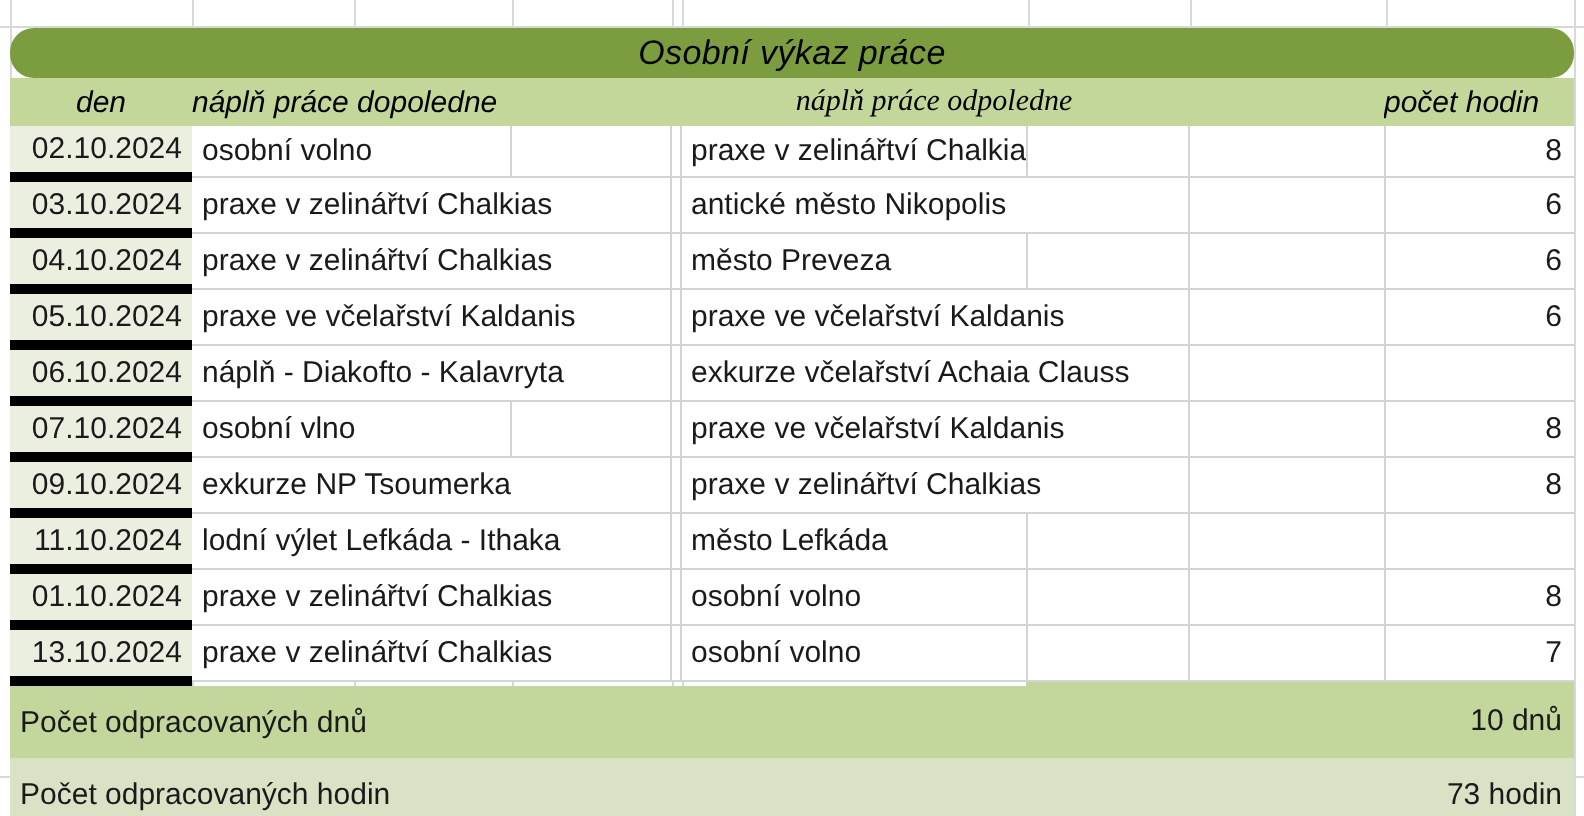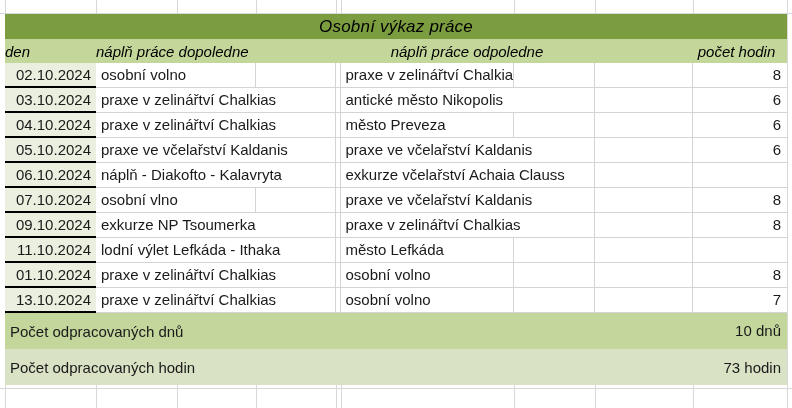--- a/index.html
+++ b/index.html
@@ -68,48 +68,49 @@
   
   .title-row td {
     height: 25px;
     background: #7B9D3F;
     color: #000000;
     text-align: center;
     font-style: italic;
     font-weight: bold;
     font-size: 17px;
     letter-spacing: .2px;
+    border-radius: 12px;
   }
 
   
   .head-row td {
     height: 24px;
     background: #C4D79B;
     color: #000000;
     font-style: italic;
     font-size: 15px;
   }
-  .head-den      { text-align: left; }
+  .head-den      { text-align: center; }
   .head-am       { text-align: left; }
-  .head-pm       { text-align: center; }
-  .head-hours    { text-align: center; padding-right: 6px !important; }
+  .head-pm       { text-align: center; font-family: Liberation Serif, serif; }
+  .head-hours    { text-align: left; padding-right: 6px !important; }
   .head-blank    { }
 
   
   .data-row td {
     height: 23px;
     background: #ffffff;
     border-bottom: 1px solid #d4d4d4;
     font-size: 15px;
   }
   .data-row td.c-date {
     background: #EBEFDF;
     text-align: right;
     padding-right: 5px !important;
-    border-bottom: 2px solid #000000;
+    border-bottom: 5px solid #000000;
   }
   .data-row td.c-am {
     padding-left: 5px !important;
     border-right: 1px solid #d4d4d4;
   }
   .data-row td.c-am2 {
     border-right: 1px solid #d4d4d4;
   }
   .data-row td.c-pm {
     padding-left: 5px !important;

